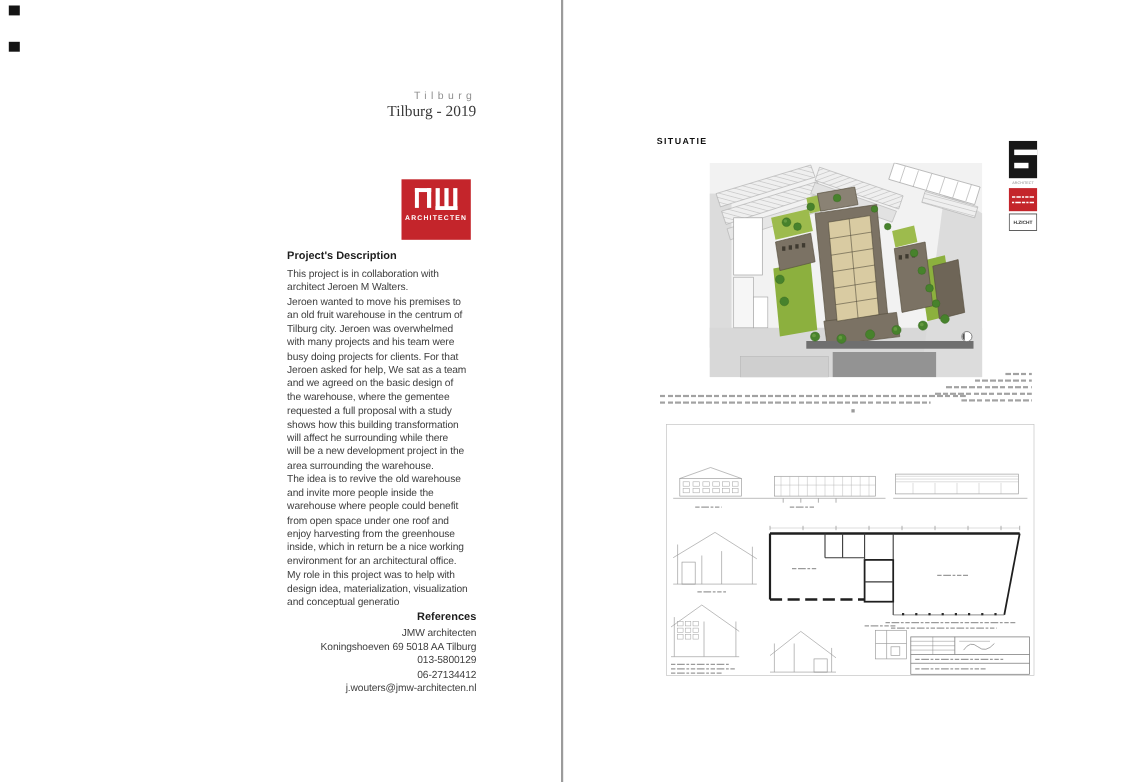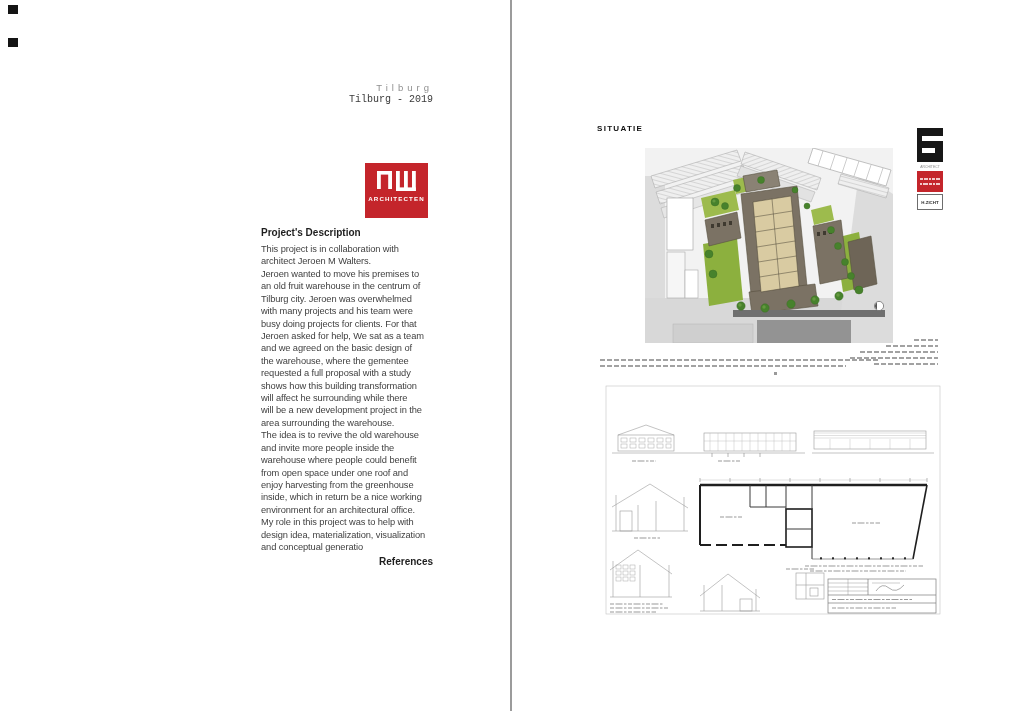--- a/index.html
+++ b/index.html
@@ -12,21 +12,21 @@
   .abs{position:absolute;}
   .pre{white-space:pre-line;}
 
   
   .corner-mark{left:8px;width:10px;height:9px;background:#141414;}
   .cm1{top:5px;} .cm2{top:38px;}
 
   .title-block{left:233px;top:79px;width:200px;text-align:right;}
   .title-line{font-size:19px;font-weight:bold;line-height:19px;color:#161616;letter-spacing:-0.4px;}
   .subtitle{margin-top:3px;font-size:9.5px;letter-spacing:4px;color:#8f8f8f;}
-  .locyear{margin-top:1px;font-family:Liberation Mono, monospace;font-size:10px;color:#3a3a3a;}
+  .locyear{margin-top:1px;font-family:Liberation Serif, serif;font-size:14px;color:#3a3a3a;}
 
   .jmw-logo{left:365px;top:163px;width:63px;height:55px;background:#c4252b;text-align:center;}
   .jmw-logo svg{display:block;margin:8px auto 0 auto;}
   .jmw-label{margin-top:4px;font-size:6.2px;letter-spacing:1.1px;color:#ffffff;font-weight:bold;}
 
   .desc-heading{left:261px;top:227px;font-size:10px;font-weight:bold;color:#1e1e1e;}
   .desc-text{left:261px;top:243px;width:205px;font-size:9.3px;line-height:12.42px;color:#3f3f3f;letter-spacing:-0.1px;}
 
   .references{left:233px;top:556px;width:200px;text-align:right;}
   .ref-heading{font-size:10px;font-weight:bold;color:#1e1e1e;}
@@ -92,20 +92,25 @@
 from open space under one roof and
 enjoy harvesting from the greenhouse
 inside, which in return be a nice working
 environment for an architectural office.
 My role in this project was to help with
 design idea, materialization, visualization
 and conceptual generatio</div>
 
 <div class="abs references">
   <div class="ref-heading">References</div>
+  <div class="ref-lines pre">JMW architecten
+Koningshoeven 69 5018 AA Tilburg
+013-5800129
+06-27134412
+j.wouters@jmw-architecten.nl</div>
 </div>
 
 <div class="abs divider"></div>
 
 <div class="abs situatie">SITUATIE</div>
 
 <svg class="abs logo-strip" width="26" height="82" viewBox="0 0 26 82">
   <g>
     <rect x="0" y="0" width="26" height="34" fill="#171717"></rect>
     <rect x="5" y="8" width="21" height="5" fill="#ffffff"></rect>

